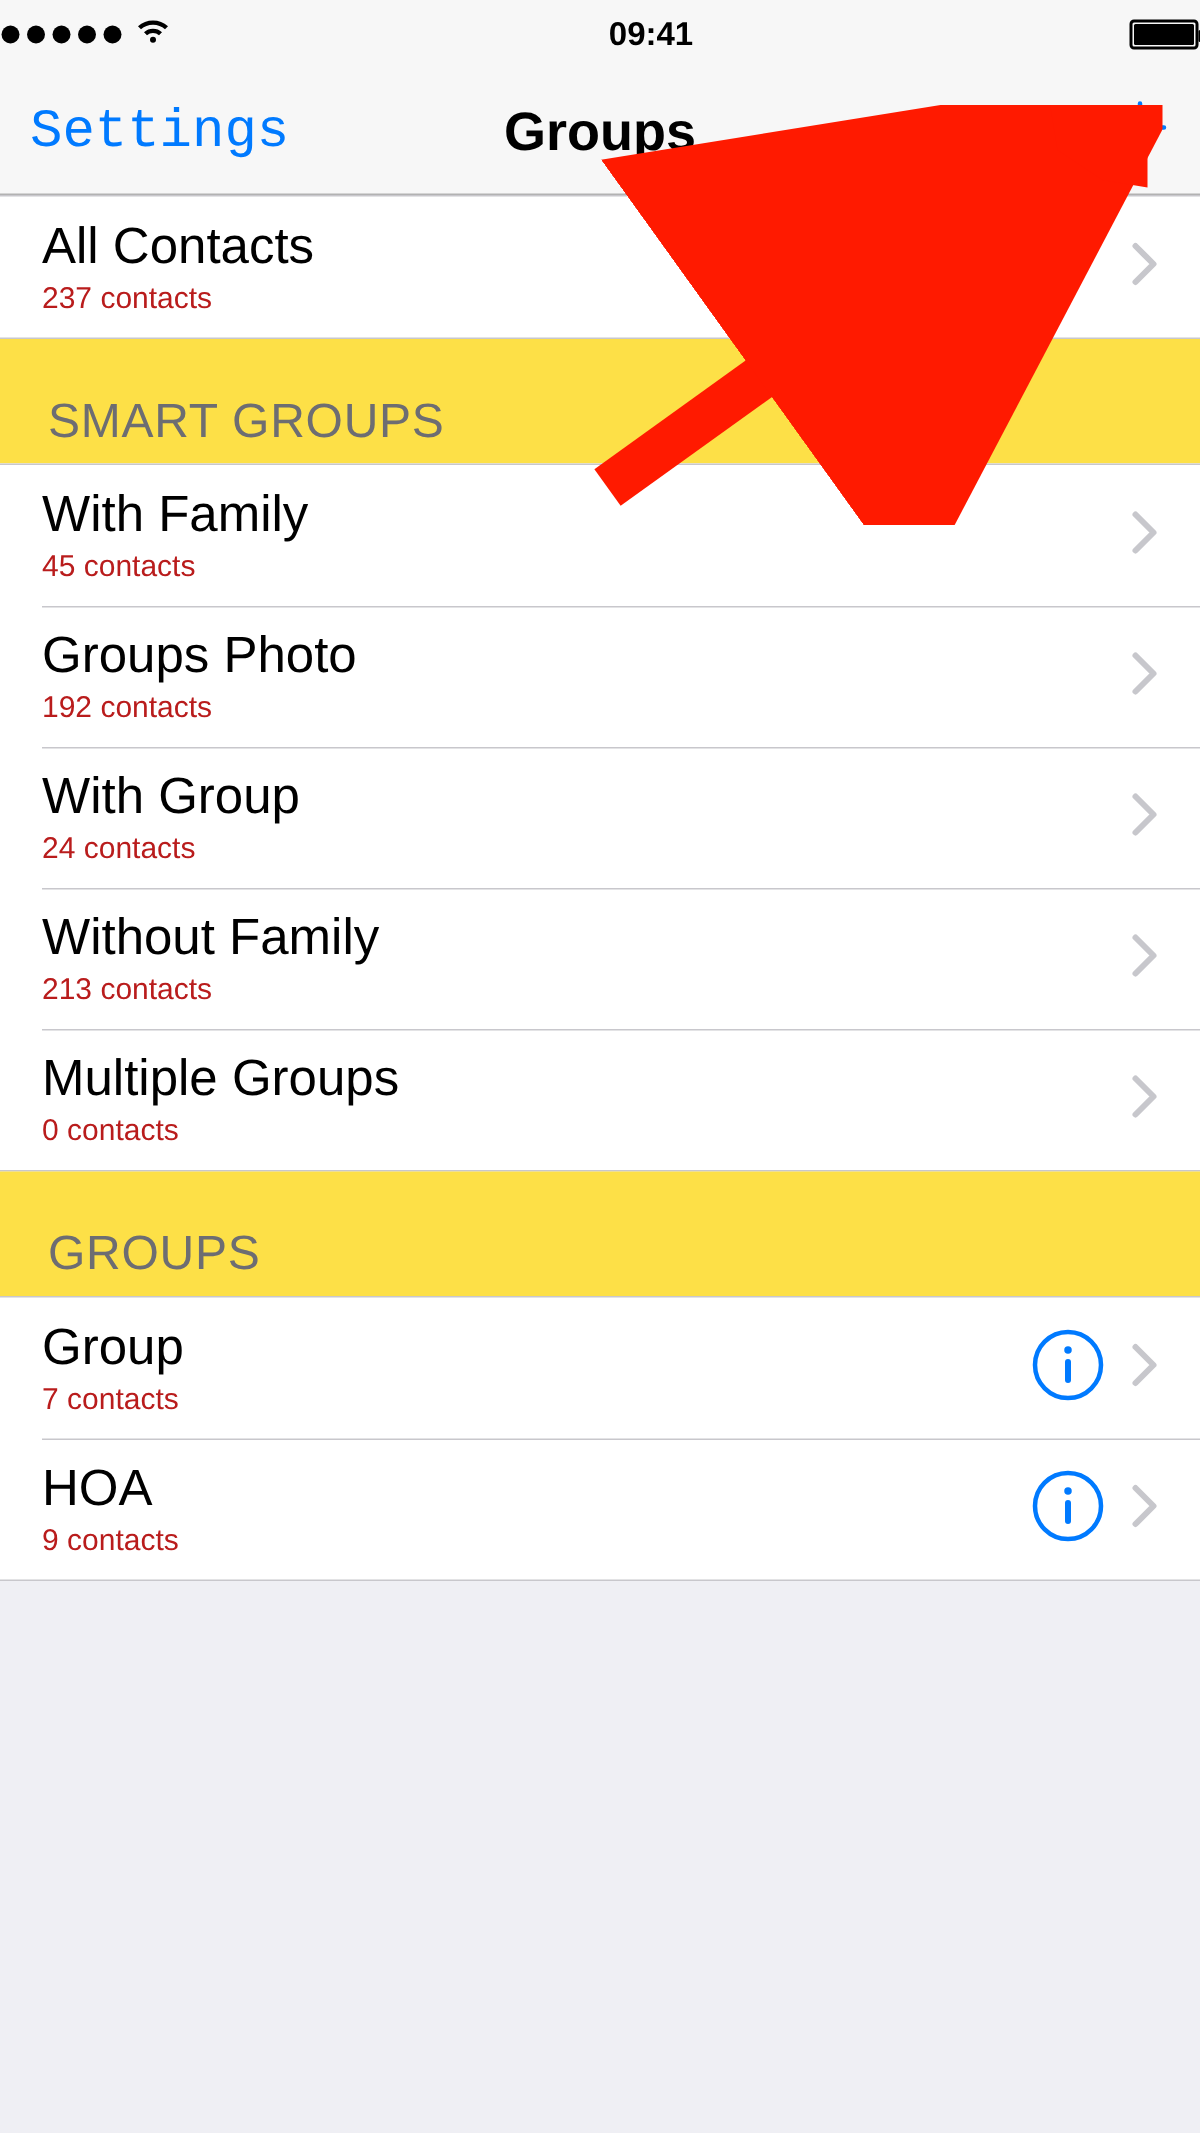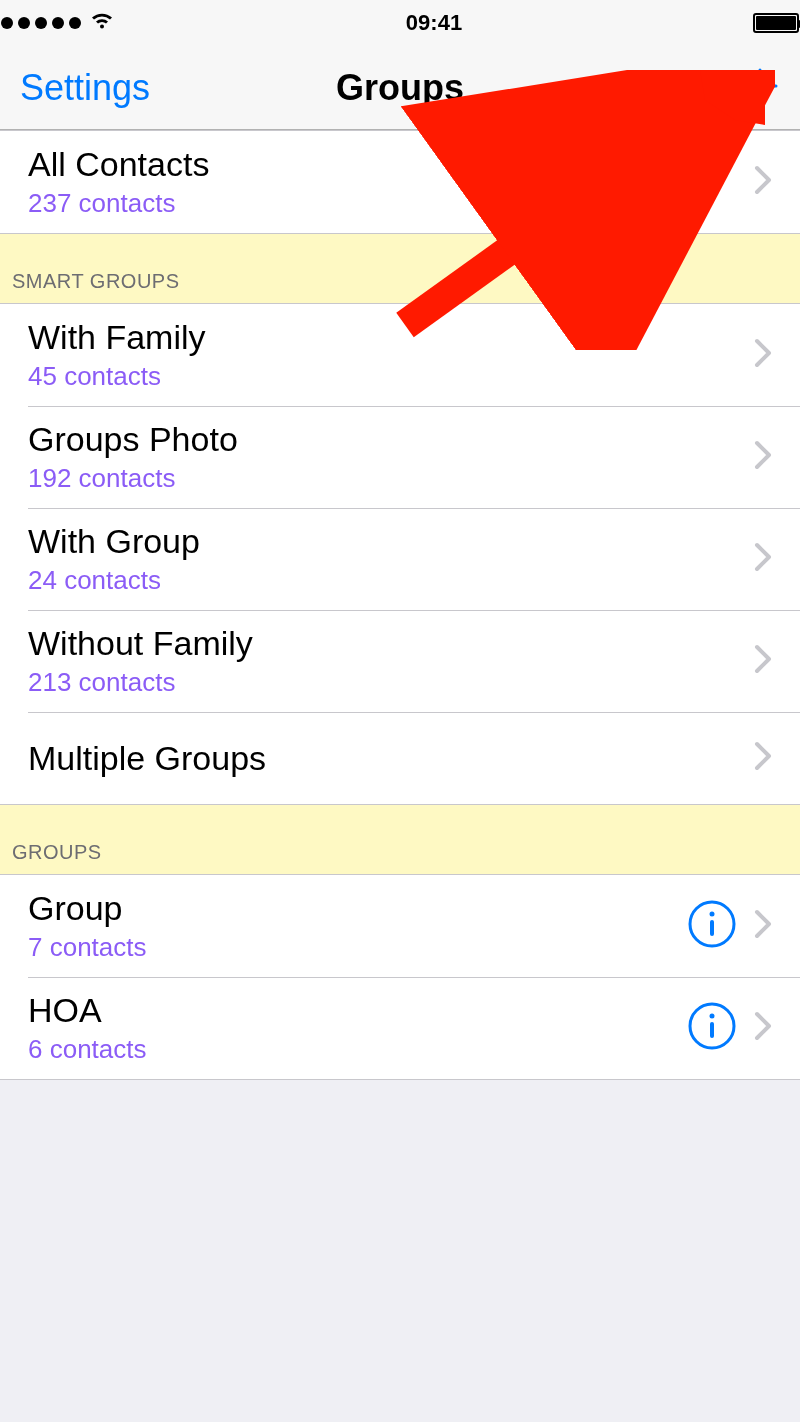--- a/index.html
+++ b/index.html
@@ -6,30 +6,30 @@
   html, body { width: 800px; height: 1422px; font-family: -apple-system, "Helvetica Neue", Helvetica, Arial, sans-serif; background:#efeff4; color:#000; }
   .status-bar { height:46px; display:flex; align-items:center; justify-content:space-between; padding:0 1px; background:#f7f7f7; font-size:22px; font-weight:600;}
   .status-left,.status-right{display:flex;align-items:center;gap:8px;}
   .dots{display:flex;gap:5px;}
   .dot{width:12px;height:12px;border-radius:50%;background:#000;}
   .battery{width:46px;height:20px;border:2px solid #000;border-radius:3px;position:relative;}
   .battery::after{content:"";position:absolute;right:-6px;top:5px;width:4px;height:8px;background:#000;border-radius:1px;}
   .battery-fill{position:absolute;left:1px;top:1px;bottom:1px;width:40px;background:#000;border-radius:1px;}
   .nav-bar{height:84px;background:#f7f7f7;border-bottom:1px solid #b2b2b2;display:flex;align-items:center;justify-content:space-between;padding:0 20px;position:relative;}
   .nav-left, .nav-right{display:flex;align-items:center;gap:26px;}
-  .nav-button{color:#007aff;font-size:36px;font-weight:400;}
+  .nav-button{color:#007aff;font-size:36px;font-weight:400;font-family:Liberation Mono, monospace;}
   .nav-title{position:absolute;left:0;right:0;text-align:center;font-size:36px;font-weight:600;pointer-events:none;}
   .add-icon svg{width:40px;height:40px;}
   .section{background:#fff;border-top:1px solid #c8c7cc;border-bottom:1px solid #c8c7cc;}
-  .section-header{padding:36px 28px 10px 12px;font-size:20px;color:#6d6d72;letter-spacing:0.5px;text-transform:uppercase;background:#fef9c3;}
-  .row{display:flex;align-items:center;justify-content:space-between;padding:14px 28px 14px 28px;min-height:92px;position:relative;gap:40px;}
+  .section-header{padding:36px 28px 10px 32px;font-size:32px;color:#6d6d72;letter-spacing:0.5px;text-transform:uppercase;background:#fde047;}
+  .row{display:flex;justify-content:space-between;padding:14px 28px 14px 28px;min-height:92px;position:relative;gap:40px;}
   .row + .row::before{content:"";position:absolute;left:28px;right:0;top:0;height:1px;background:#c8c7cc;}
   .row-content{display:flex;flex-direction:column;gap:4px;}
   .row-title{font-size:34px;font-weight:400;color:#000;}
-  .row-sub{font-size:26px;color:#8b5cf6;}
+  .row-sub{font-size:20px;color:#b91c1c;}
   .row-right{display:flex;align-items:center;gap:18px;}
   .chevron svg{width:18px;height:30px;}
   .info-icon svg{width:48px;height:48px;}
   .annotation-arrow{position:absolute;left:395px;top:70px;pointer-events:none;z-index:100;}
 </style>
 </head>
 <body>
 
 <div class="status-bar">
   <div class="status-left">
@@ -127,20 +127,21 @@
     </div>
     <div class="row-right">
         <span class="chevron"><svg viewBox="0 0 18 30">
             <path d="M3 3l12 12L3 27" stroke="#c7c7cc" stroke-width="4" fill="none" stroke-linecap="round" stroke-linejoin="round"></path>
           </svg></span>
       </div>
   </div>
   <div class="row">
     <div class="row-content">
       <div class="row-title">Multiple Groups</div>
+      <div class="row-sub">0 contacts</div>
     </div>
     <div class="row-right">
         <span class="chevron"><svg viewBox="0 0 18 30">
             <path d="M3 3l12 12L3 27" stroke="#c7c7cc" stroke-width="4" fill="none" stroke-linecap="round" stroke-linejoin="round"></path>
           </svg></span>
       </div>
   </div>
 </div>
 
 <div class="section-header">GROUPS</div>
@@ -157,21 +158,21 @@
             <rect x="22" y="20" width="4" height="16" rx="2" fill="#007aff"></rect>
           </svg></span>
       <span class="chevron"><svg viewBox="0 0 18 30">
             <path d="M3 3l12 12L3 27" stroke="#c7c7cc" stroke-width="4" fill="none" stroke-linecap="round" stroke-linejoin="round"></path>
           </svg></span>
     </div>
   </div>
   <div class="row">
     <div class="row-content">
       <div class="row-title">HOA</div>
-      <div class="row-sub">6 contacts</div>
+      <div class="row-sub">9 contacts</div>
     </div>
     <div class="row-right">
       <span class="info-icon"><svg viewBox="0 0 48 48">
             <circle cx="24" cy="24" r="22" stroke="#007aff" stroke-width="3" fill="none"></circle>
             <circle cx="24" cy="14" r="2.5" fill="#007aff"></circle>
             <rect x="22" y="20" width="4" height="16" rx="2" fill="#007aff"></rect>
           </svg></span>
       <span class="chevron"><svg viewBox="0 0 18 30">
             <path d="M3 3l12 12L3 27" stroke="#c7c7cc" stroke-width="4" fill="none" stroke-linecap="round" stroke-linejoin="round"></path>
           </svg></span>

